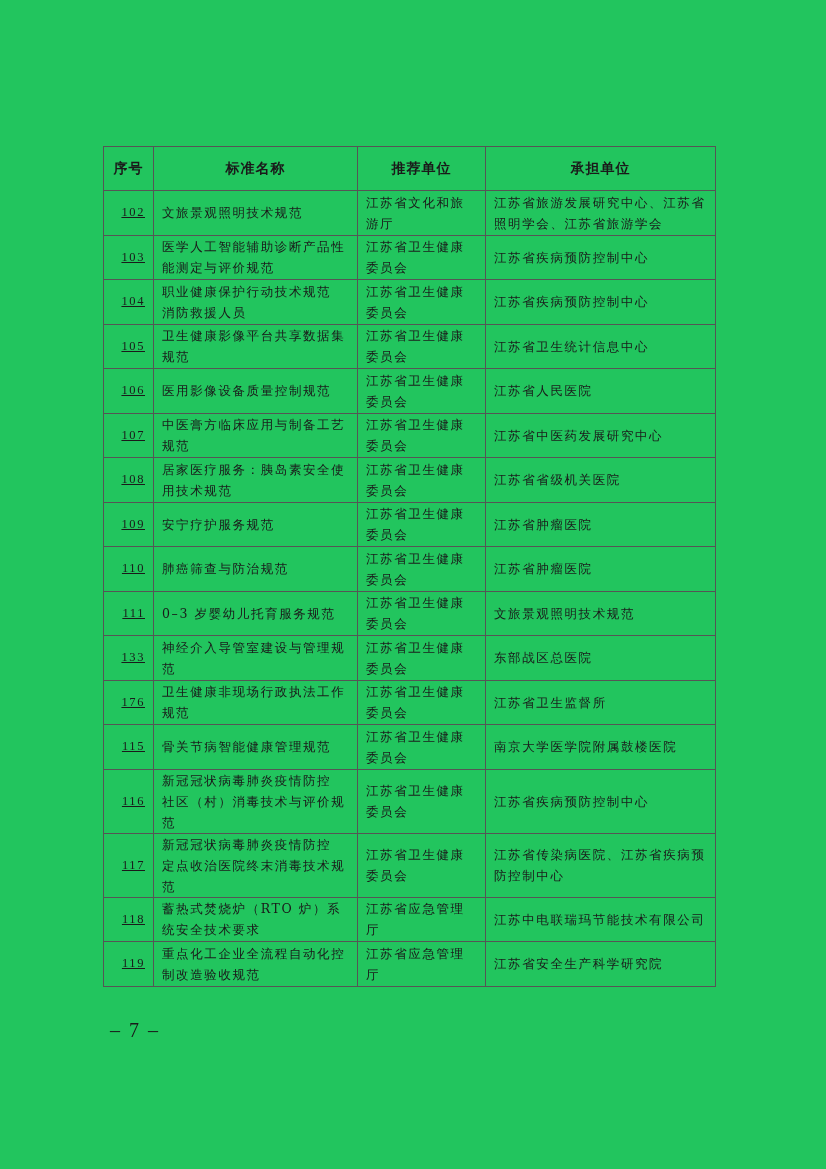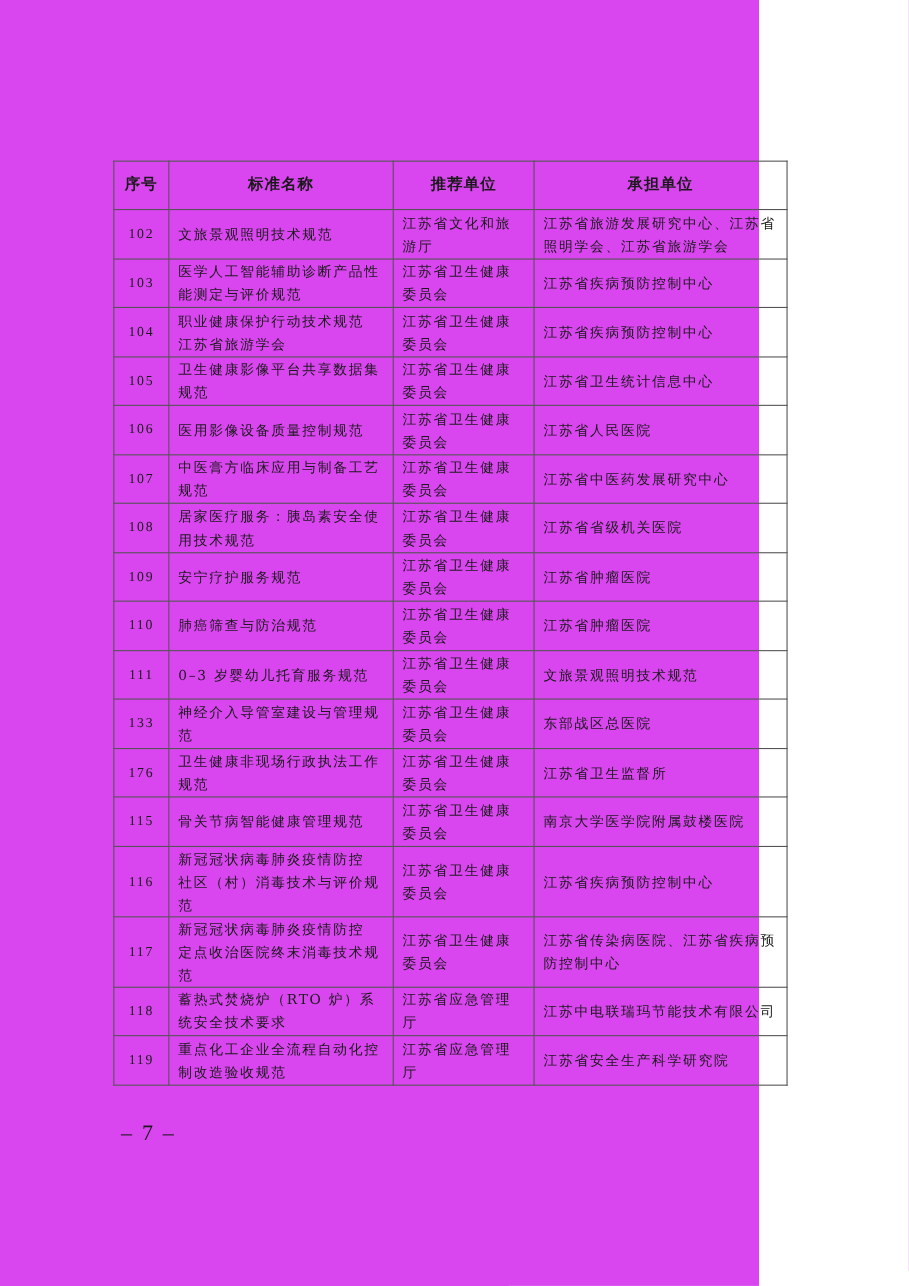--- a/index.html
+++ b/index.html
@@ -11,23 +11,23 @@
       width: 826px;
       height: 1169px;
       position: relative;
       overflow: hidden;
       font-family: "DejaVu Serif", "Liberation Serif", serif;
       color: #1a1a1a;
     }
     .page {
       position: absolute;
       left: 0; top: 0;
-      width: 690px;
+      width: 826px;
       height: 1169px;
-      background: #d946ef;
+      background: #22c55e;
     }
     table.std-table {
       position: absolute;
       left: 103px;
       top: 146px;
       width: 612px;
       border-collapse: collapse;
       table-layout: fixed;
     }
     table.std-table th,
@@ -43,25 +43,26 @@
     table.std-table tr.head-row { height: 44px; }
     table.std-table tr.data-row { height: 44.5px; }
     table.std-table th {
       font-weight: bold;
       font-size: 14px;
       text-align: center;
       letter-spacing: 1px;
       font-family: "DejaVu Sans", "Liberation Sans", sans-serif;
     }
     td.col-no {
-      text-align: center;
+      text-align: right;
       font-family: "Liberation Serif", "DejaVu Serif", serif;
       font-size: 15px;
       letter-spacing: 0;
       padding: 0;
+      text-decoration: underline;
     }
     td.col-name, td.col-rec, td.col-org {
       text-align: left;
     }
     col.c1 { width: 50px; }
     col.c2 { width: 204px; }
     col.c3 { width: 128px; }
     col.c4 { width: 230px; }
 
     .page-number {
@@ -101,21 +102,21 @@
         <td class="col-org">江苏省旅游发展研究中心、江苏省照明学会、江苏省旅游学会</td>
       </tr>
       <tr class="data-row">
         <td class="col-no">103</td>
         <td class="col-name">医学人工智能辅助诊断产品性能测定与评价规范</td>
         <td class="col-rec">江苏省卫生健康委员会</td>
         <td class="col-org">江苏省疾病预防控制中心</td>
       </tr>
       <tr class="data-row">
         <td class="col-no">104</td>
-        <td class="col-name">职业健康保护行动技术规范 江苏省旅游学会</td>
+        <td class="col-name">职业健康保护行动技术规范 消防救援人员</td>
         <td class="col-rec">江苏省卫生健康委员会</td>
         <td class="col-org">江苏省疾病预防控制中心</td>
       </tr>
       <tr class="data-row">
         <td class="col-no">105</td>
         <td class="col-name">卫生健康影像平台共享数据集规范</td>
         <td class="col-rec">江苏省卫生健康委员会</td>
         <td class="col-org">江苏省卫生统计信息中心</td>
       </tr>
       <tr class="data-row">

